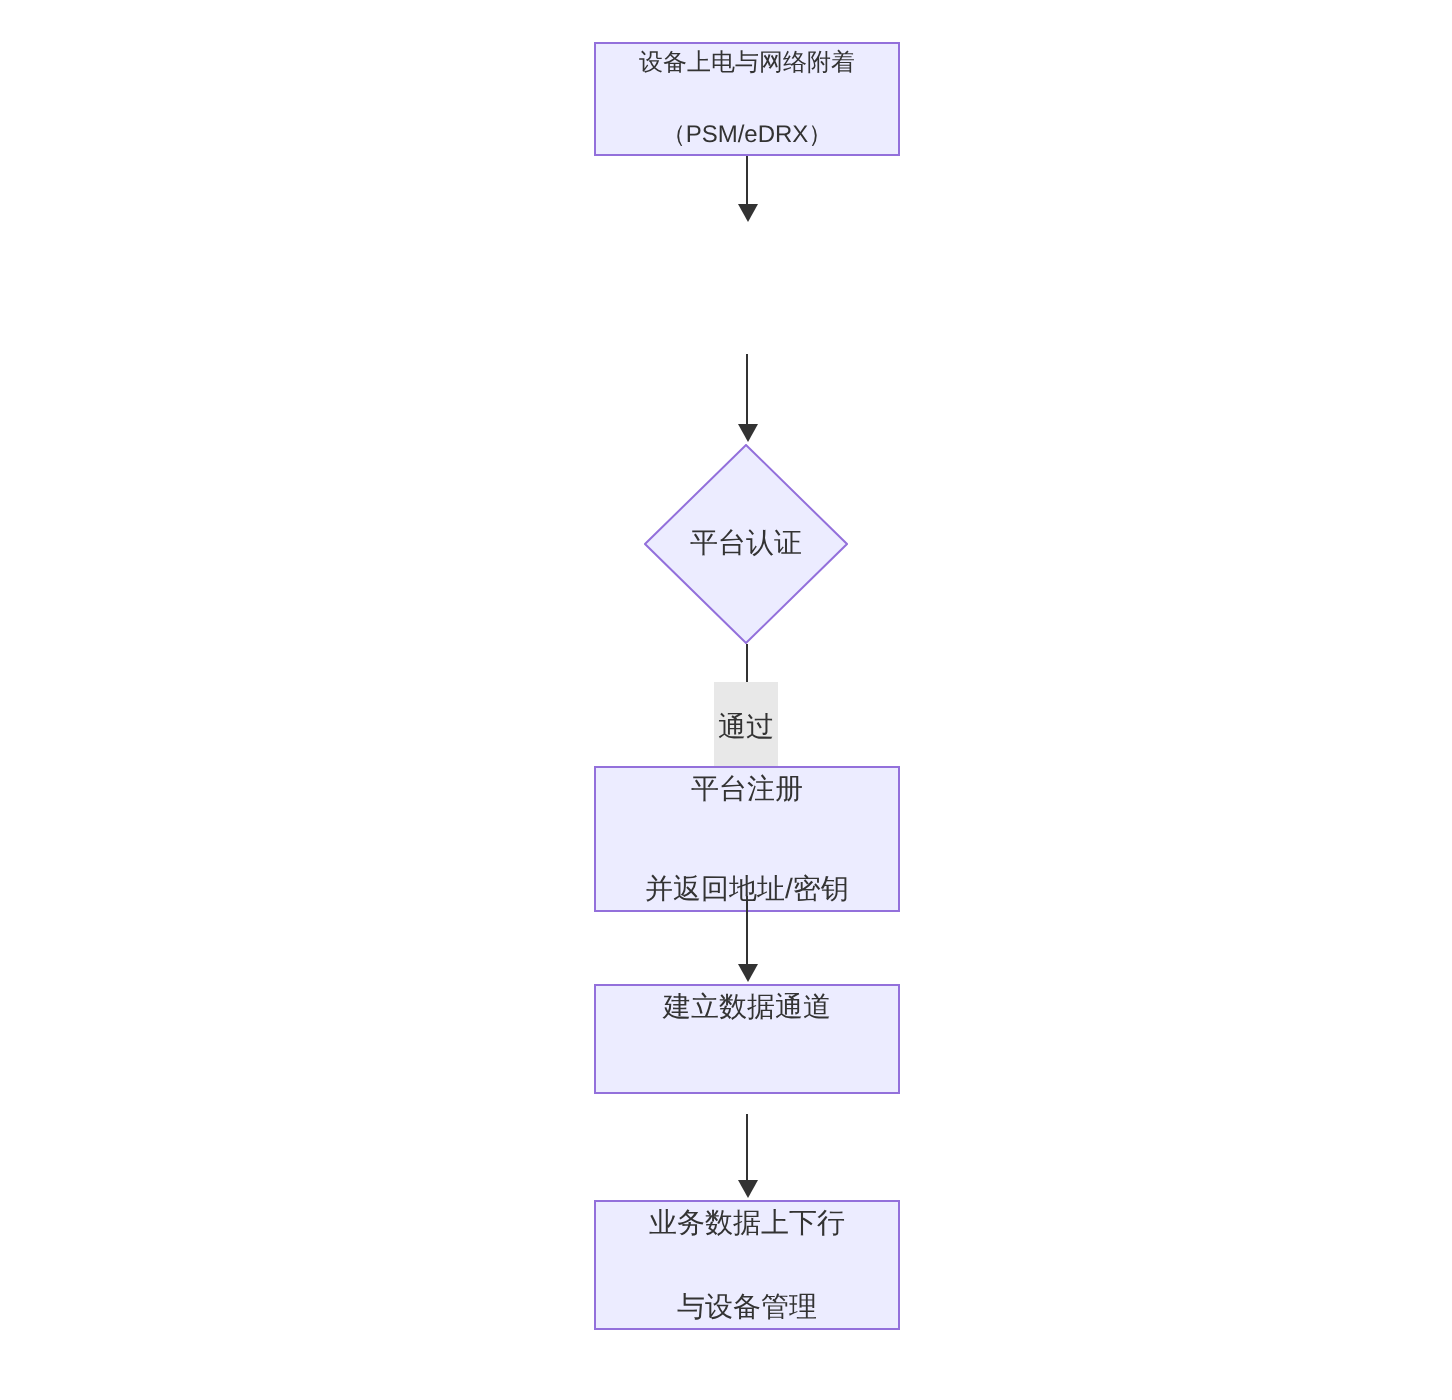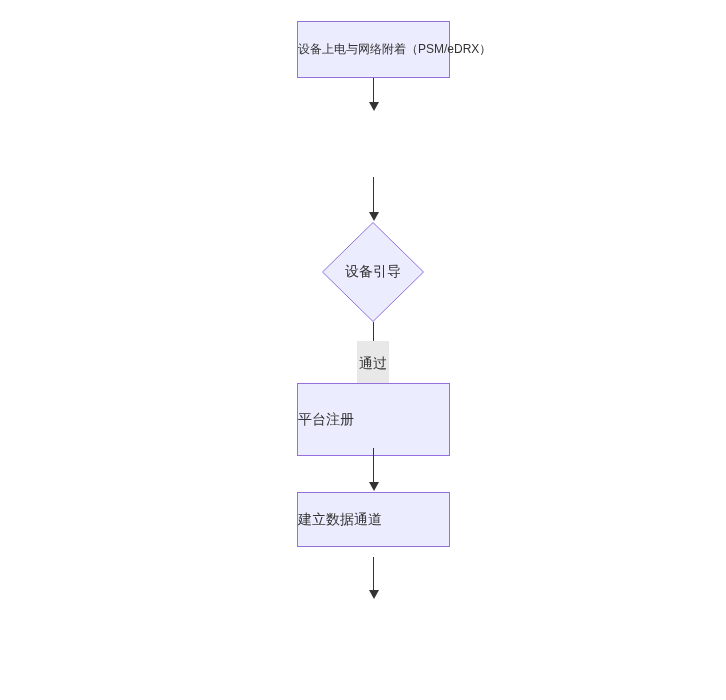--- a/index.html
+++ b/index.html
@@ -18,20 +18,21 @@
   }
   
   .node {
     position: absolute;
     left: 297px;
     width: 153px;
     box-sizing: border-box;
     background: var(--node-fill, #ECECFF);
     border: 1px solid var(--node-border, #9370DB);
     display: flex;
+    flex-direction: column;
     align-items: center;
     justify-content: space-between;
     text-align: center;
   }
   .node .line {
     font-size: 14px;
     line-height: 21px;
     white-space: nowrap;
   }
   .node.small .line {
@@ -133,41 +134,46 @@
 
   <div class="edge" id="edge-2">
     <div class="edge-line"></div>
     <div class="edge-head"></div>
   </div>
 
   <div class="diamond">
     <svg viewBox="0 0 102 100" aria-hidden="true">
       <polygon points="51,0.5 101.5,50 51,99.5 0.5,50"></polygon>
     </svg>
-    <div class="diamond-text">设备引导</div>
+    <div class="diamond-text">平台认证</div>
   </div>
 
   <div class="edge" id="edge-3">
     <div class="edge-line"></div>
     <div class="edge-head"></div>
   </div>
   <div class="edge-label">通过</div>
 
   <div class="node" id="node-reg">
     <div class="line">平台注册</div>
+    <div class="line">并返回地址/密钥</div>
   </div>
 
   <div class="edge" id="edge-4">
     <div class="edge-line"></div>
     <div class="edge-head"></div>
   </div>
 
   <div class="node" id="node-chan">
     <div class="line">建立数据通道</div>
   </div>
 
   <div class="edge" id="edge-5">
     <div class="edge-line"></div>
     <div class="edge-head"></div>
   </div>
 
+  <div class="node" id="node-biz">
+    <div class="line">业务数据上下行</div>
+    <div class="line">与设备管理</div>
+  </div>
 
 </div>
 
 </body></html>

